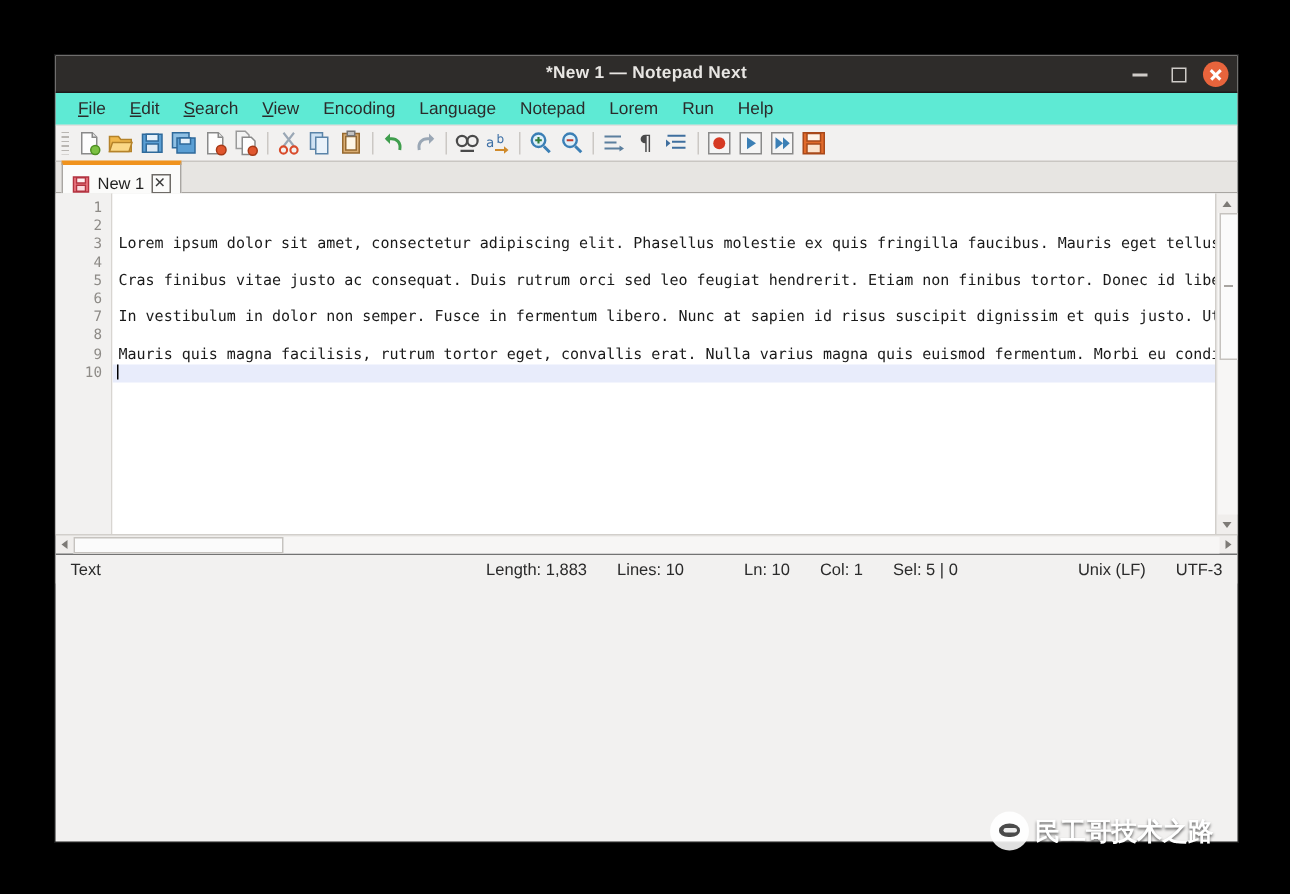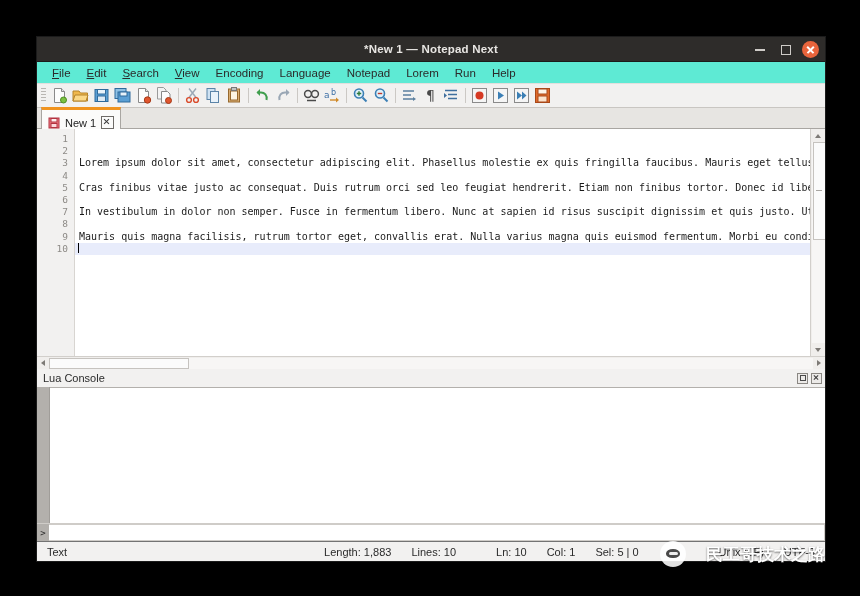--- a/index.html
+++ b/index.html
@@ -152,21 +152,21 @@
   .statusbar{
     height:19px;background:#f2f1f0;border-top:1px solid #737373;display:flex;
     align-items:center;flex:0 0 auto;font-size:11px;color:#2b2b2b;
   }
   .scell{padding:0 10px;white-space:nowrap;}
   .scell.grow{flex:1 1 auto;}
 
   
   .watermark{
     position:absolute;left:660px;top:536px;width:196px;height:36px;
-    display:flex;align-items:center;gap:20px;pointer-events:none;
+    display:flex;align-items:center;gap:4px;pointer-events:none;
   }
   .wm-logo{
     width:26px;height:26px;border-radius:50%;background:rgba(255,255,255,.88);
     position:relative;flex:0 0 auto;
   }
   .wm-logo:before{
     content:"";position:absolute;left:6px;top:8px;width:14px;height:9px;
     border-radius:50% 50% 45% 45%;background:#4a4a4a;
   }
   .wm-logo:after{
@@ -434,37 +434,20 @@
         <span class="lf"></span>
       </div>
     <div class="htrack">
       <div class="hthumb"></div>
     </div>
     <div class="harrow">
         <span class="rt"></span>
       </div>
   </div>
 
-  <div class="dock">
-    <div class="dockhead">
-      <span class="dtitle">Lua Console</span>
-      <span class="dockbtns">
-        <span class="dbtn float"></span>
-        <span class="dbtn xclose"></span>
-      </span>
-    </div>
-    <div class="dockbody">
-      <div class="dockmargin"></div>
-      <div class="dockout"></div>
-    </div>
-    <div class="promptrow">
-      <div class="promptmark">&gt;</div>
-      <div class="promptinput"></div>
-    </div>
-  </div>
 
   <div class="statusbar">
     <div class="scell grow">Text</div>
     <div class="scell">Length: 1,883</div>
     <div class="scell">Lines: 10</div>
     <div class="scell" style="padding-left:30px">Ln: 10</div>
     <div class="scell">Col: 1</div>
     <div class="scell">Sel: 5 | 0</div>
     <div class="scell" style="padding-left:70px">Unix (LF)</div>
     <div class="scell">UTF-3</div>

